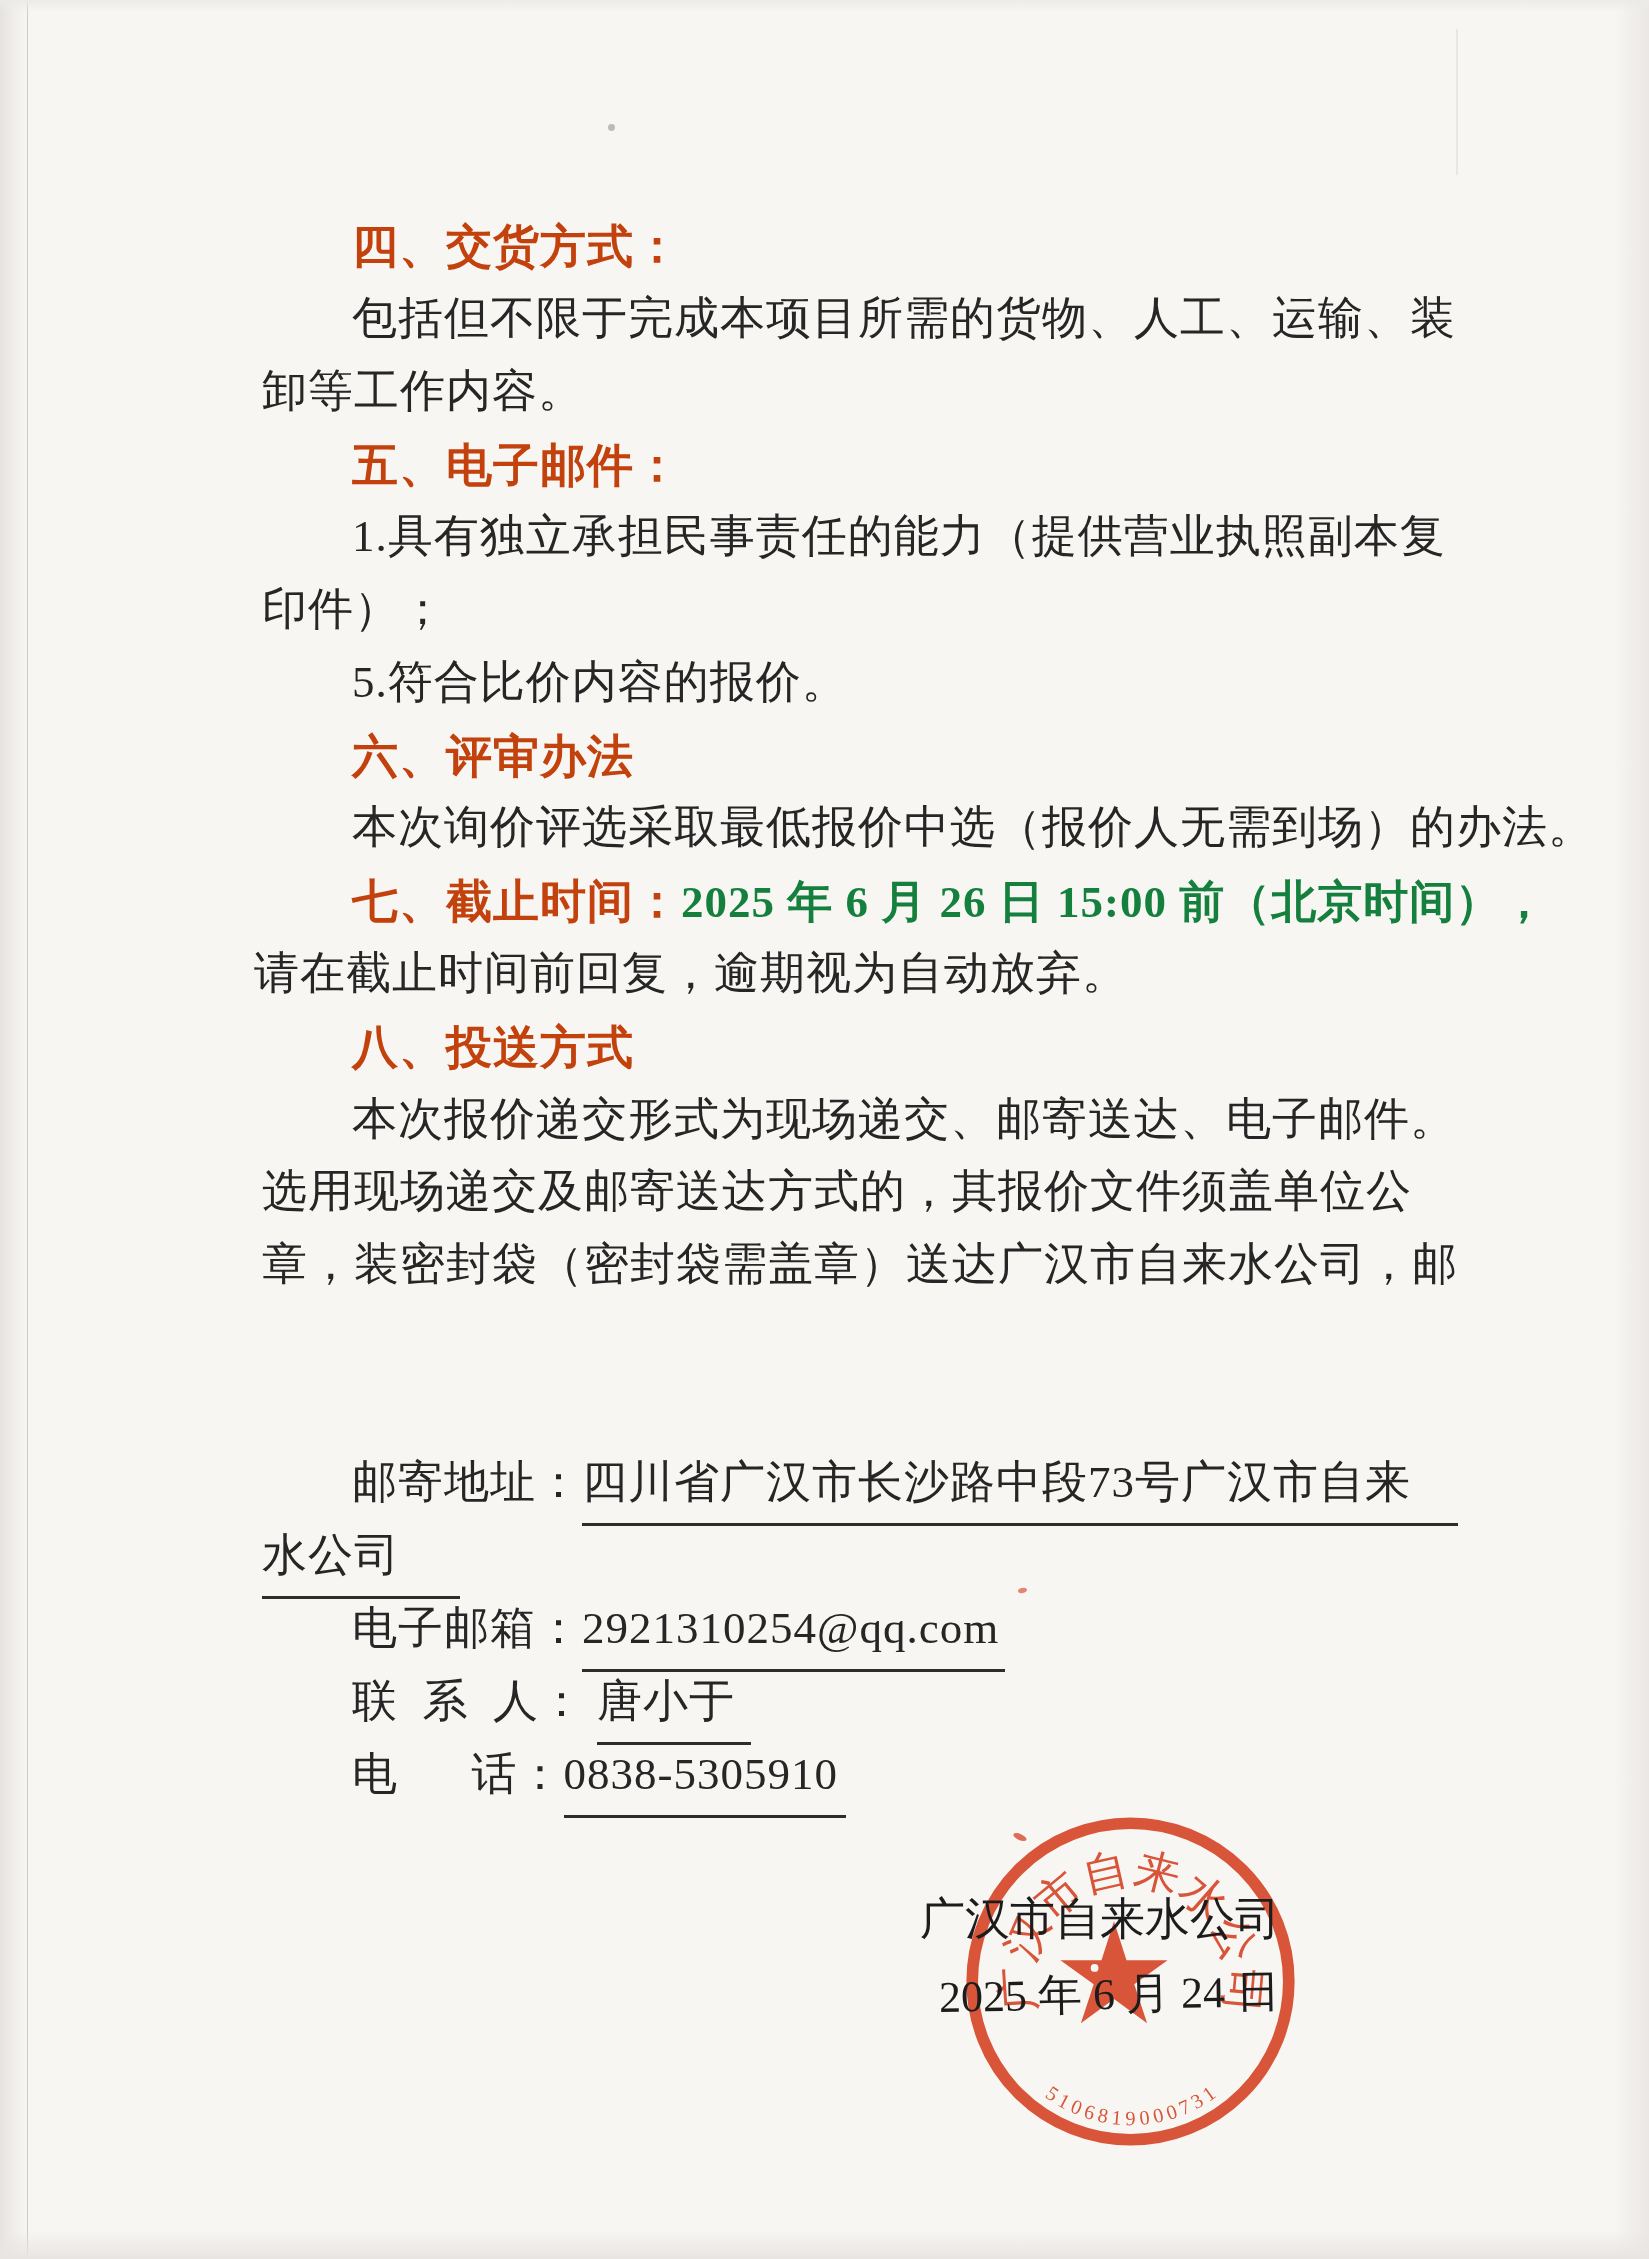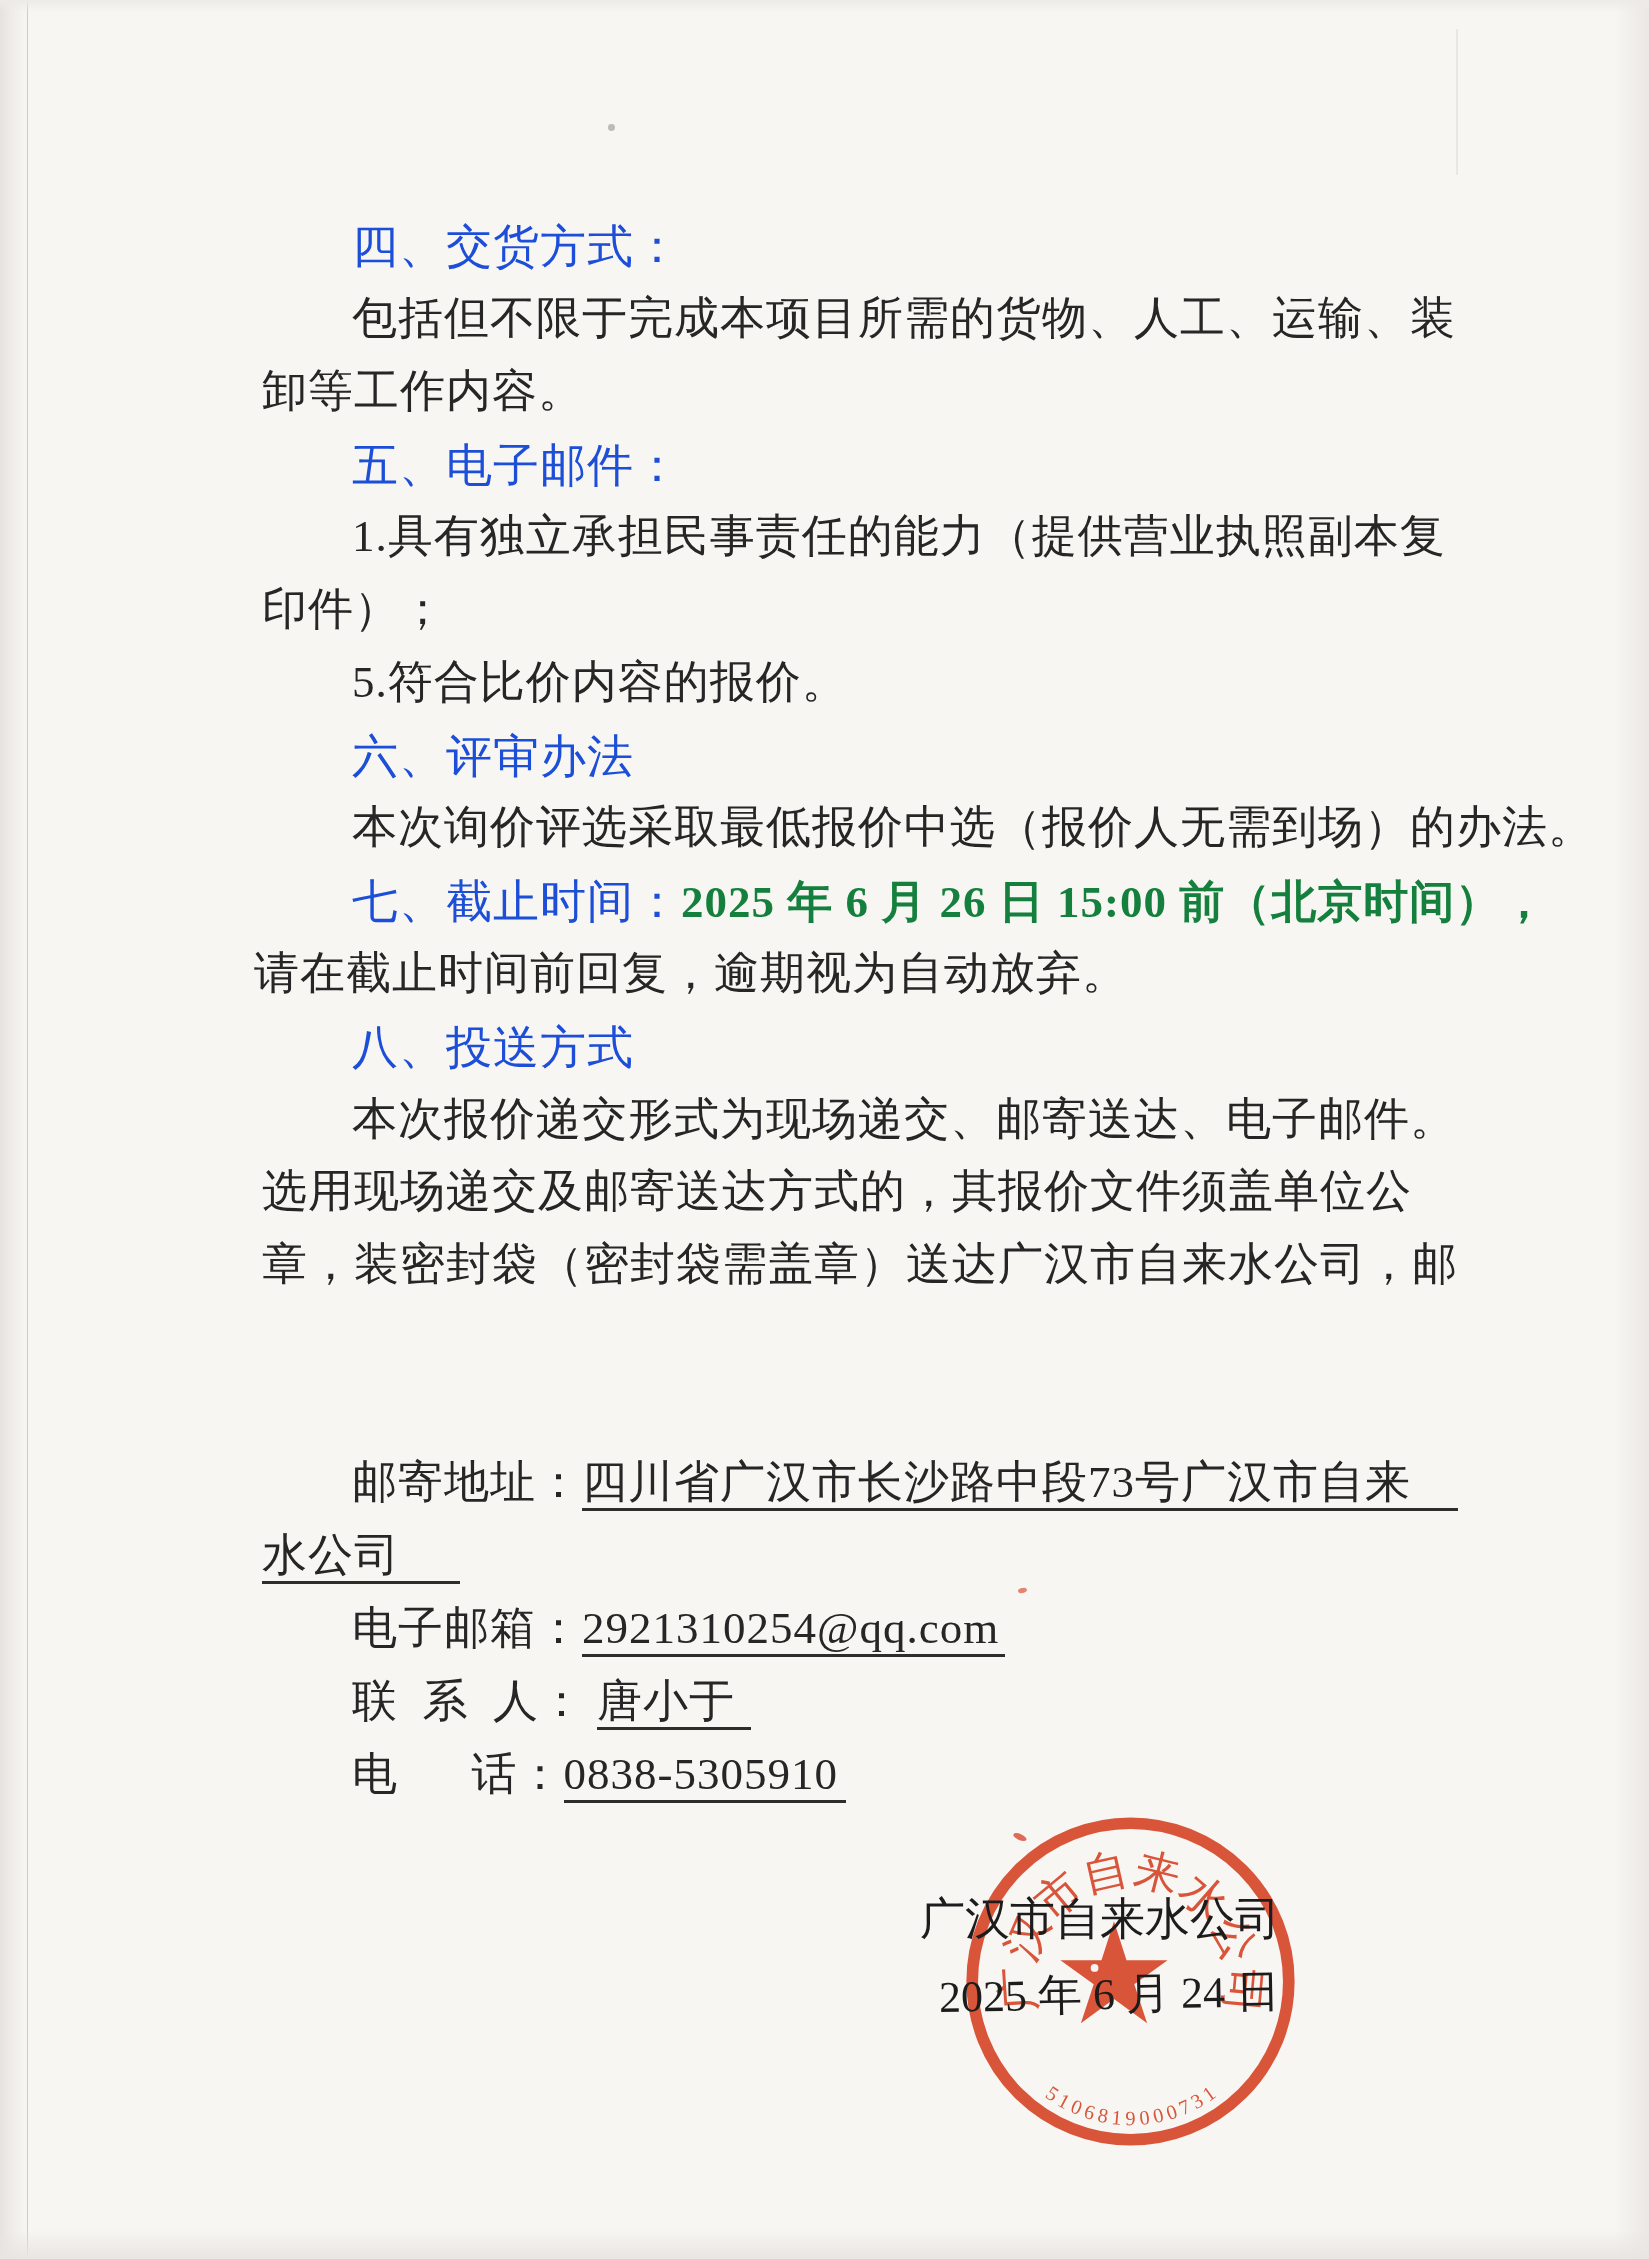--- a/index.html
+++ b/index.html
@@ -18,24 +18,24 @@
   .edge-top{left:0;top:0;width:100%;height:11.6px;
     background:linear-gradient(180deg,#edebe8 0%,rgba(247,246,243,0) 100%);}
   .edge-bottom{left:0;bottom:0;width:100%;height:29px;
     background:linear-gradient(0deg,#e8e5e2 0%,rgba(247,246,243,0) 100%);}
   .line{
     position:absolute;font-size:45px;line-height:1.15;white-space:pre;
     letter-spacing:1px;color:#262626;
   }
   .b{
     font-family:"Liberation Sans","DejaVu Sans",sans-serif;
-    font-weight:400;color:#1d4ed8;font-size:46px;
+    font-weight:700;color:#c2410c;font-size:46px;
   }
   .bd{font-weight:700;color:#15803d;}
-  .u{border-bottom:3.9px solid #2e2d2b;padding-bottom:1px;}
+  .u{border-bottom:3.9px solid #2e2d2b;padding-bottom:16px;}
   .sig{
     position:absolute;font-size:45px;line-height:1.1;white-space:pre;
     color:#1c1c1c;z-index:3;
   }
   .seal{position:absolute;left:946px;top:1797px;width:369px;height:369px;opacity:.93;z-index:2;}
   .seal text{font-family:"Liberation Serif","DejaVu Serif",serif;}
   .speck{position:absolute;border-radius:50%;}
 </style>
 </head>
 <body>

